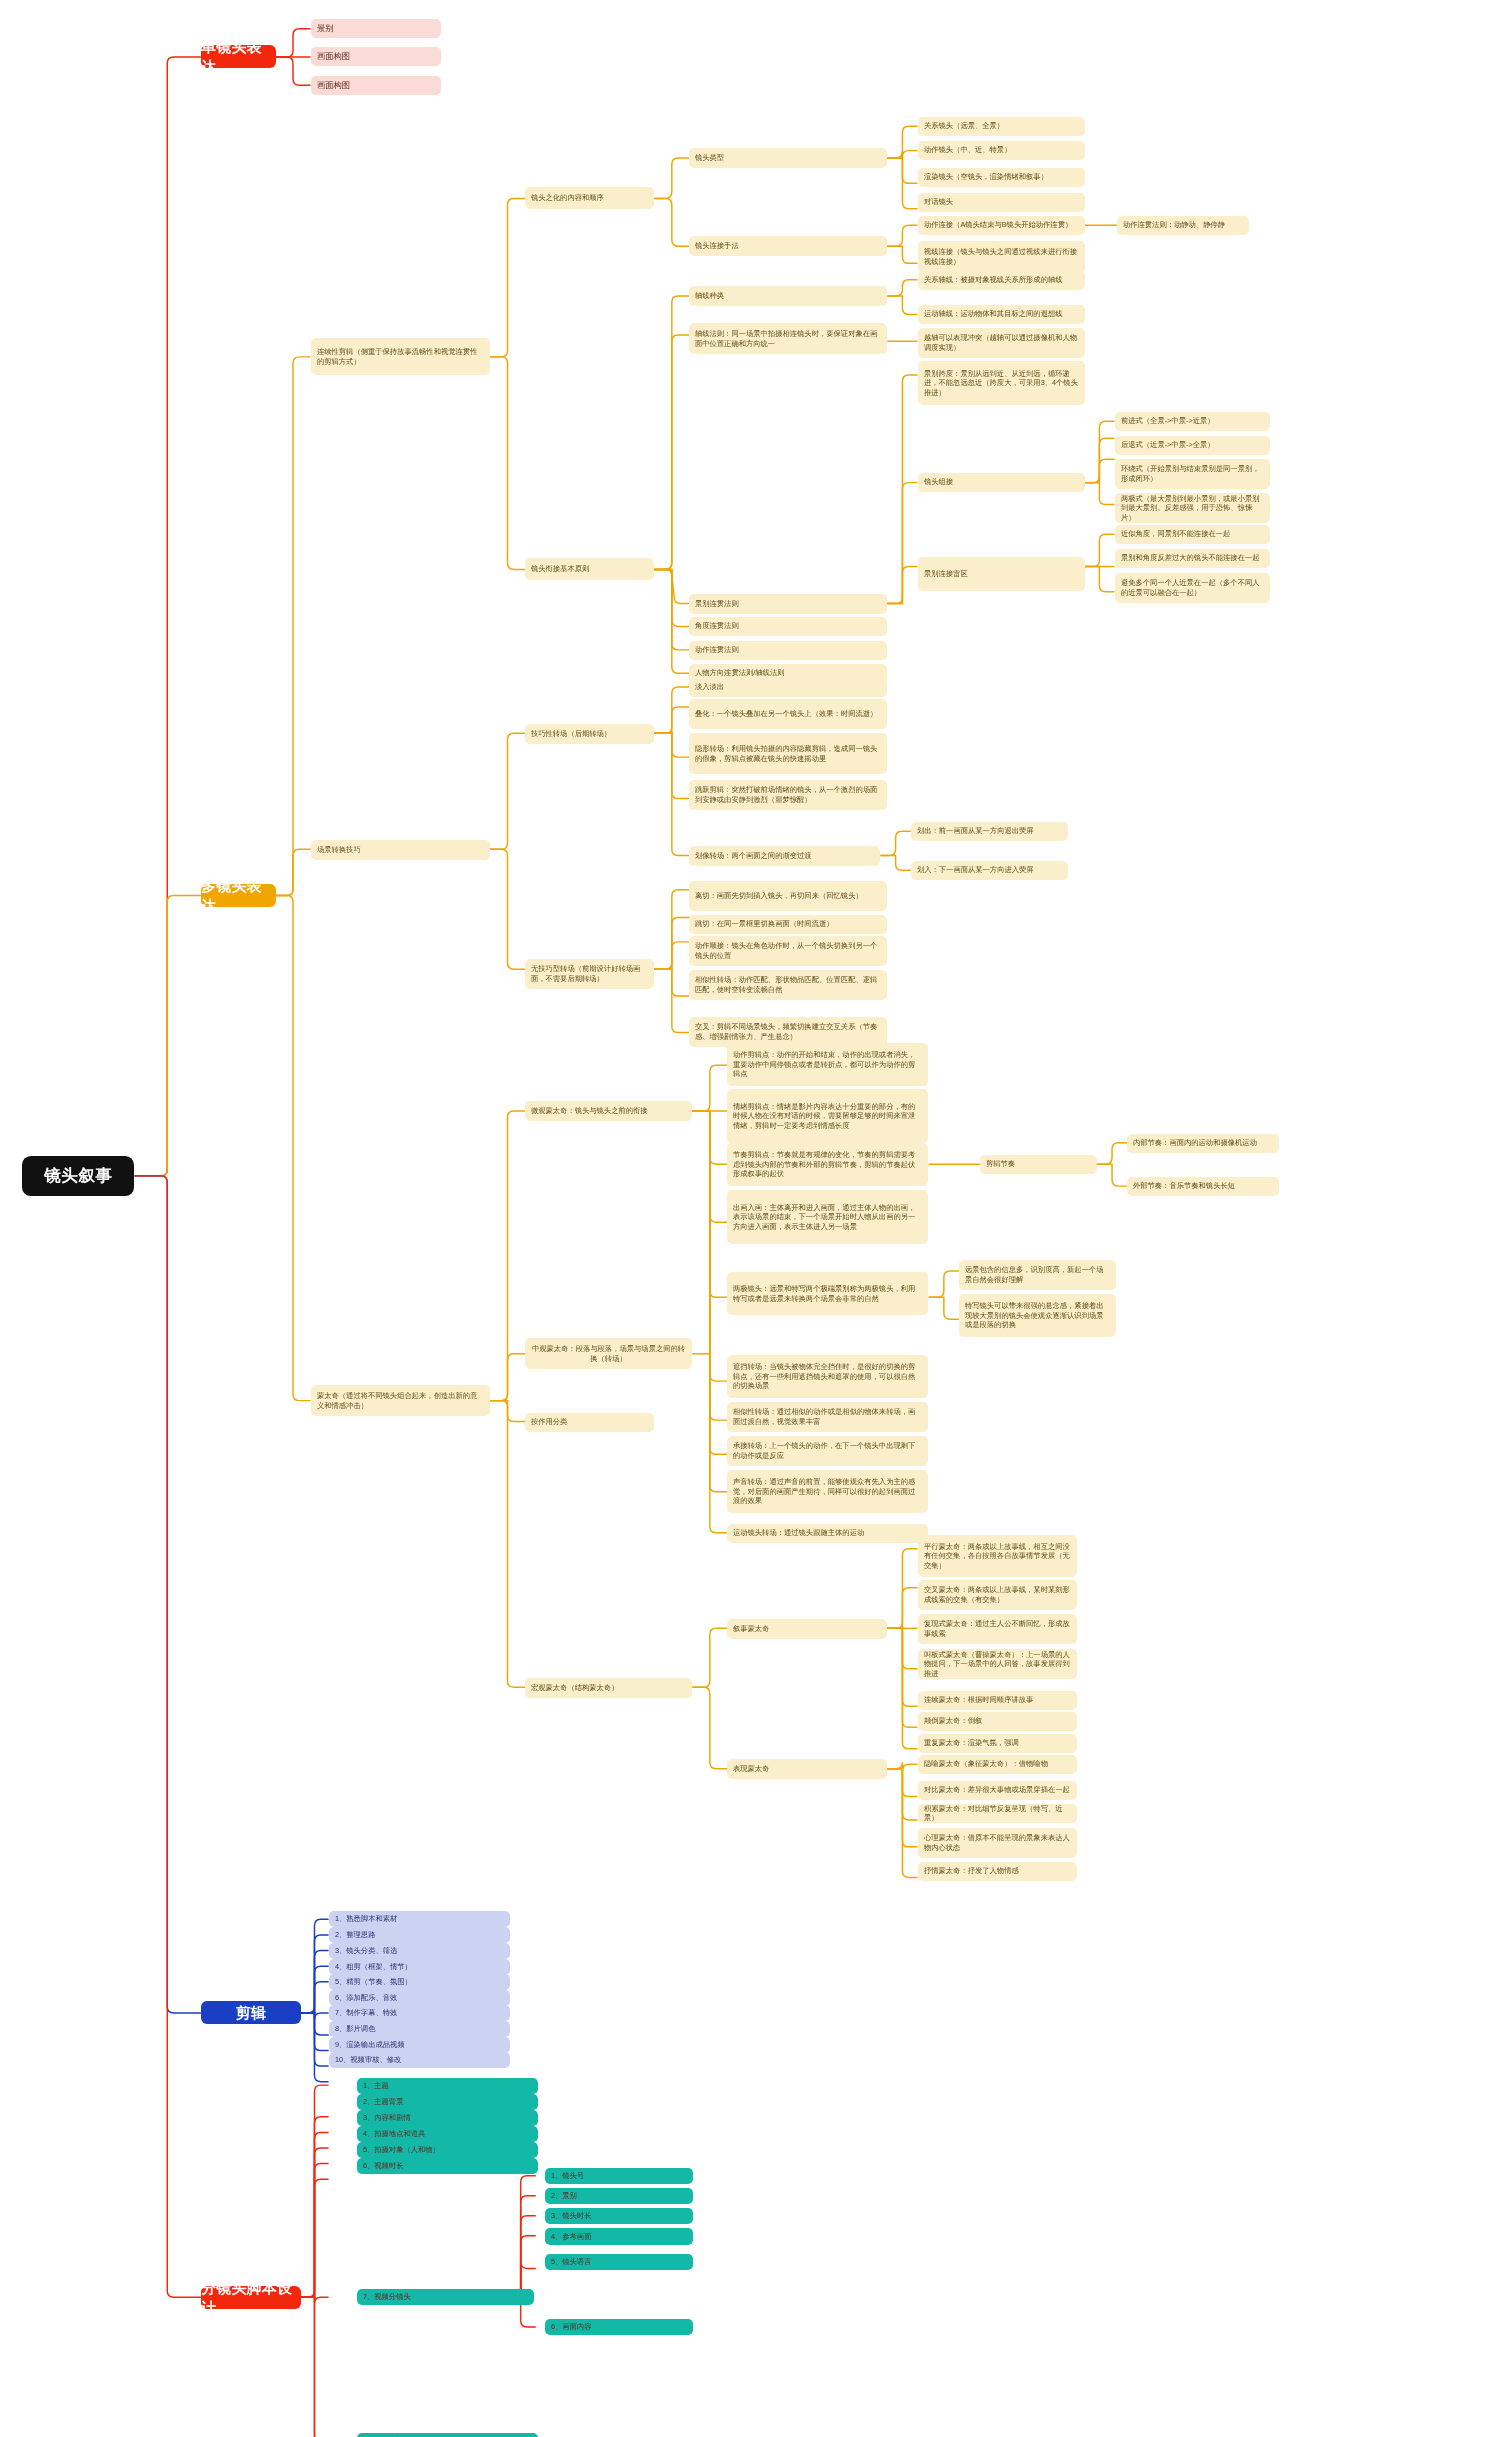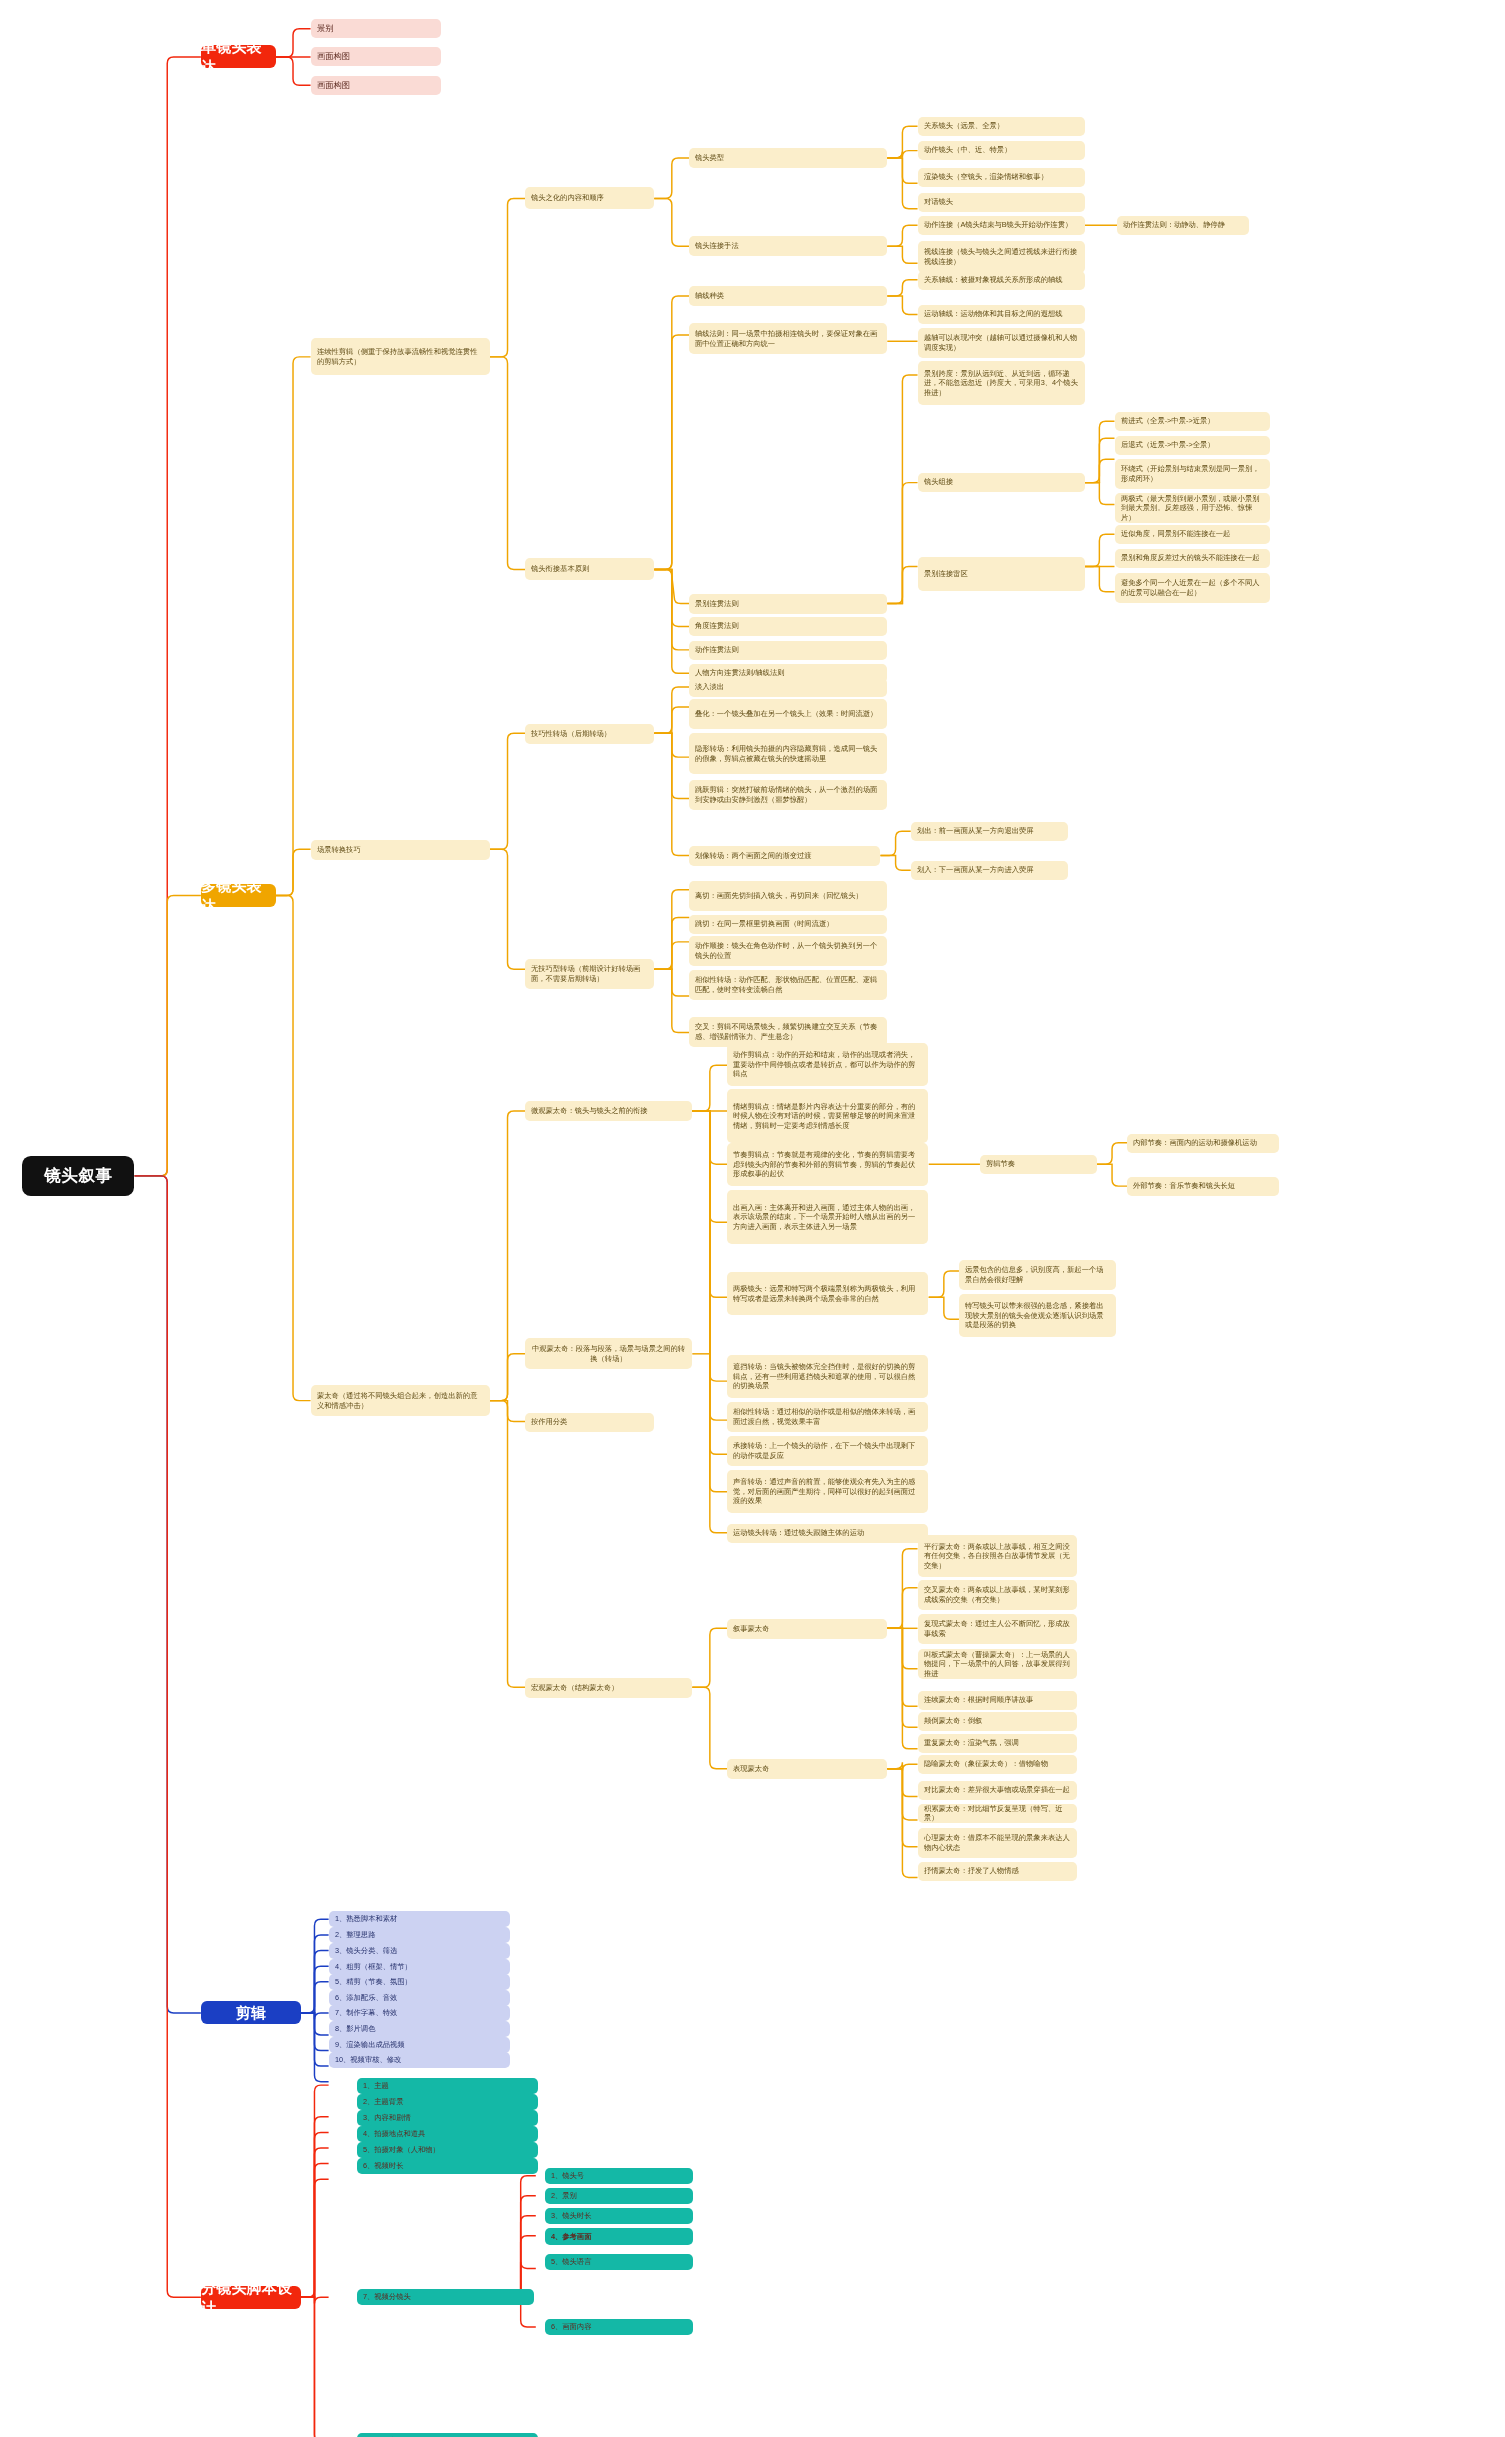--- a/index.html
+++ b/index.html
@@ -539,21 +539,21 @@
 
   <div class="node n-pink2 n-text n-small" style="left:517px;top:2168px;width:148px;height:15.6px;">
     <span>1、镜头号</span>
   </div>
   <div class="node n-pink2 n-text n-small" style="left:517px;top:2188px;width:148px;height:15.6px;">
     <span>2、景别</span>
   </div>
   <div class="node n-pink2 n-text n-small" style="left:517px;top:2208px;width:148px;height:15.6px;">
     <span>3、镜头时长</span>
   </div>
-  <div class="node n-pink2 n-text n-small" style="left:517px;top:2228px;width:148px;height:17px;font-weight:bold;">
+  <div class="node n-pink2 n-text n-small" style="left:517px;top:2228px;width:148px;height:17px;">
     <span>4、参考画面</span>
   </div>
   <div class="node n-pink2 n-text n-small" style="left:517px;top:2254px;width:148px;height:15.6px;">
     <span>5、镜头语言</span>
   </div>
   <div class="node n-pink2 n-text n-small" style="left:517px;top:2319px;width:148px;height:15.6px;">
     <span>6、画面内容</span>
   </div>
 
 </div>

